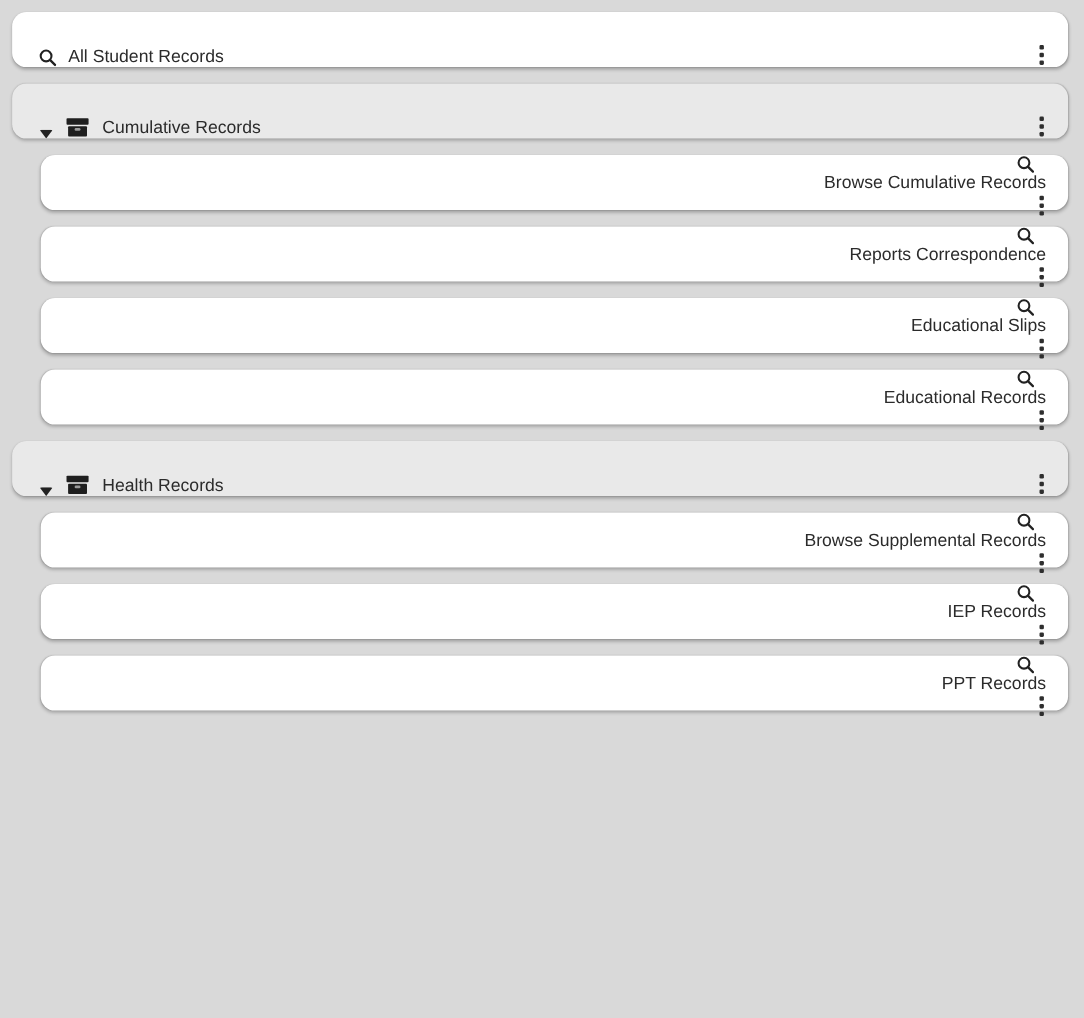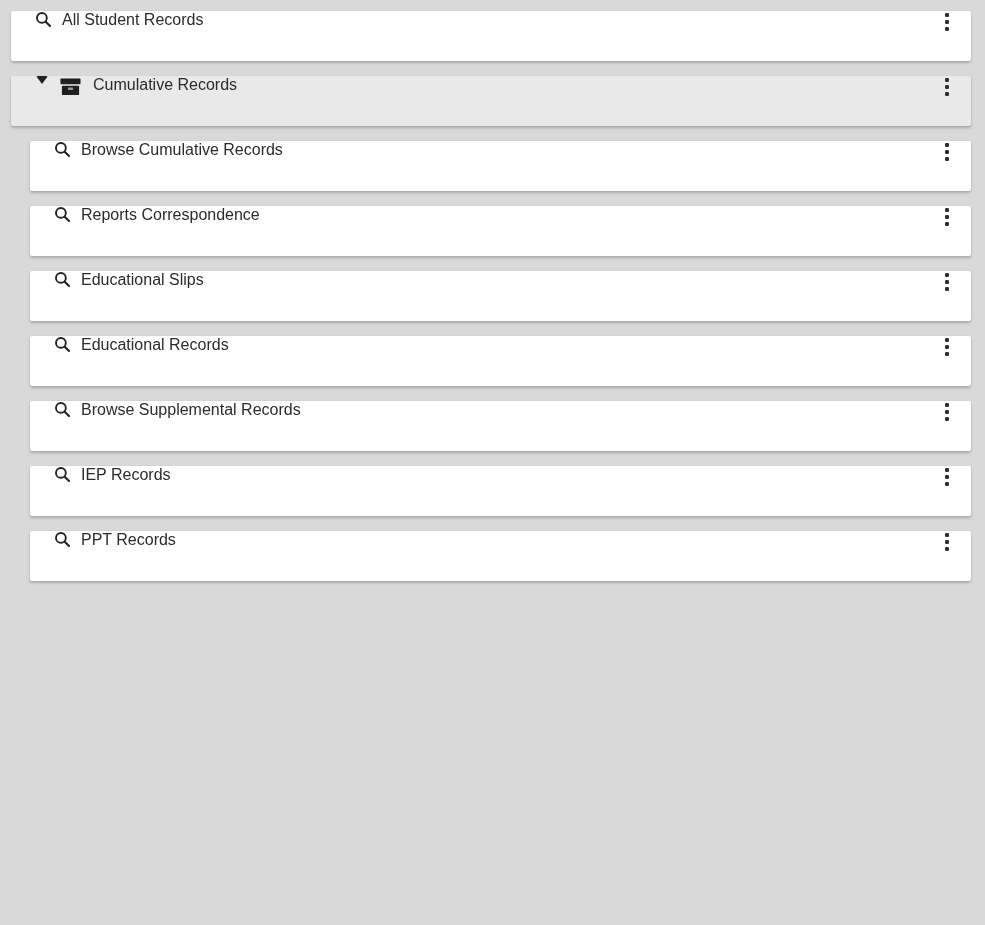--- a/index.html
+++ b/index.html
@@ -12,36 +12,37 @@
     background: var(--page-bg, #d9d9d9);
     font-family: "Liberation Sans", sans-serif;
     overflow: hidden;
   }
   .list {
     padding: 11px 14px 0 11px;
     box-sizing: border-box;
   }
   .row {
     display: flex;
-    align-items: flex-start;
+    align-items: flex-end;
     height: 50px;
     margin-bottom: 15px;
     background: var(--row-bg, #ffffff);
-    border-radius: 2px;
+    border-radius: 13px;
     box-shadow: 0 2px 3px rgba(0,0,0,0.22), 0 0 1px rgba(0,0,0,0.12);
     padding: 0 20px 0 24px;
     box-sizing: border-box;
     cursor: pointer;
   }
   .row--group {
     background: var(--header-bg, #e9e9e9);
     padding-left: 25px;
   }
   .row--child {
-    margin-left: 19px;
+    margin-left: 26px;
+    flex-direction: column;
   }
   .row-label {
     font-size: 16px;
     color: var(--text, #2b2b2b);
     white-space: nowrap;
   }
   .icon-search {
     display: inline-flex;
     margin-right: 10px;
     flex: 0 0 auto;
@@ -168,20 +169,37 @@
         <path d="M11.3 11.3 L15.9 15.9" stroke="#222222" stroke-width="2.2" stroke-linecap="round"></path>
       </svg>
     </span>
     <span class="row-label">Educational Records</span>
     <button class="kebab">
       <i></i>
       <i></i>
       <i></i>
     </button>
   </div>
+    <div class="row row--group">
+    <span class="icon-caret"></span>
+    <span class="icon-archive">
+      <svg width="21" height="21" viewBox="0 0 22 22" aria-hidden="true">
+        <rect x="0.5" y="2.5" width="21" height="6.2" rx="0.9" fill="#1f1f1f"></rect>
+        <rect x="2" y="10.2" width="18" height="9.8" rx="0.9" fill="#1f1f1f"></rect>
+        <rect class="archive-handle" x="8.2" y="12" width="5.6" height="2.6" rx="1.3" fill="#9b9b9b"></rect>
+      </svg>
+    </span>
+
+    <span class="row-label">Health Records</span>
+    <button class="kebab">
+      <i></i>
+      <i></i>
+      <i></i>
+    </button>
+  </div>
     <div class="row row--child">
 
     <span class="icon-search">
       <svg width="17" height="17" viewBox="0 0 18 18" aria-hidden="true">
         <circle cx="7.3" cy="7.3" r="5.2" fill="none" stroke="#222222" stroke-width="2"></circle>
         <path d="M11.3 11.3 L15.9 15.9" stroke="#222222" stroke-width="2.2" stroke-linecap="round"></path>
       </svg>
     </span>
     <span class="row-label">Browse Supplemental Records</span>
     <button class="kebab">

